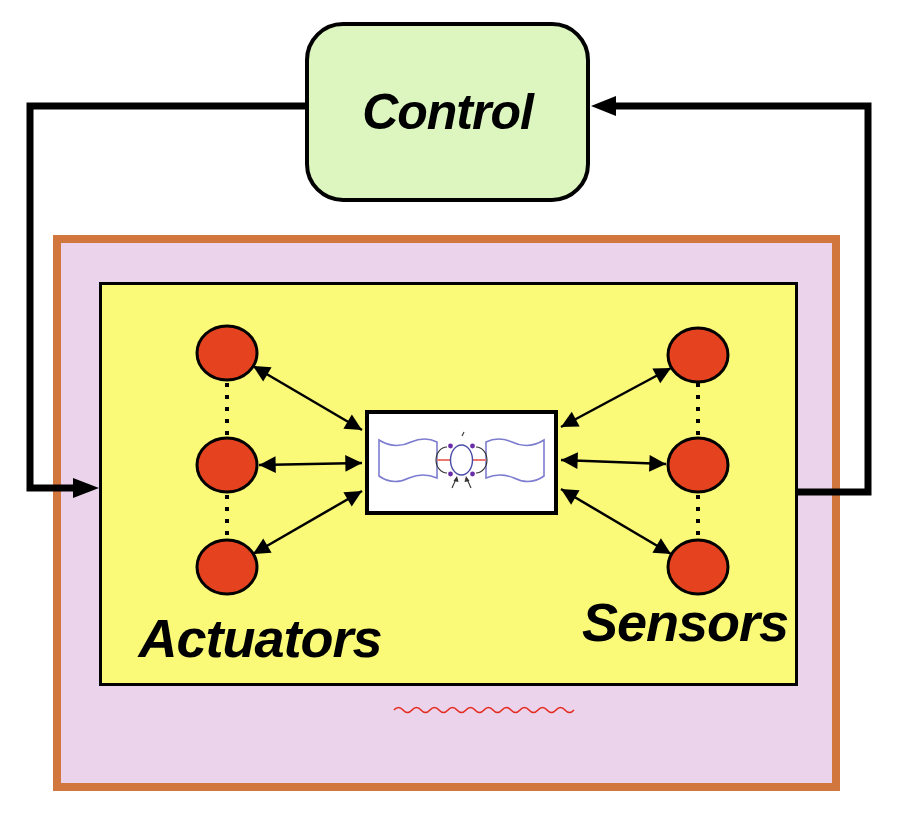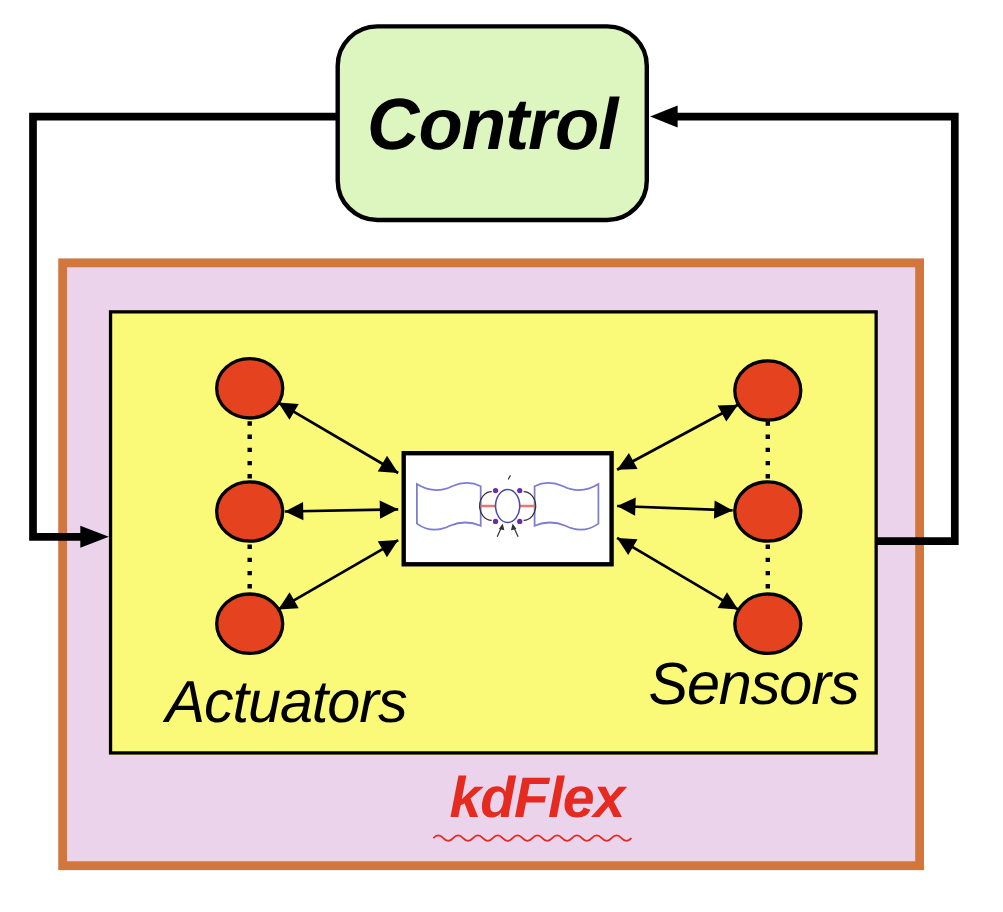--- a/index.html
+++ b/index.html
@@ -29,21 +29,21 @@
   .dotline { stroke:#000; stroke-width:4; stroke-dasharray:4 8; }
   .duplex { stroke:#000; stroke-width:2.5; }
   .loop { stroke:#000; stroke-width:7; fill:none; }
 
   
   .control-box {
     left:305px; top:22px; width:285px; height:180px;
     background:var(--control-box-fill,#DDF5BE);
     border:4px solid #000; border-radius:38px; box-sizing:border-box;
     display:flex; align-items:center; justify-content:center;
-    font-size:66px; font-weight:bold; font-style:italic; color:#000;
+    font-size:50px; font-weight:bold; font-style:italic; color:#000;
     line-height:1.22; text-align:right; letter-spacing:-1px;
   }
 
   
   .mb-box {
     left:365px; top:410px; width:193px; height:105px;
     background:#ffffff; border:4px solid #000; box-sizing:border-box;
   }
   .mb-box svg { width:100%; height:100%; display:block; }
   .panel { fill:none; stroke:var(--satellite-panel-outline,#7C7CD0); stroke-width:1.6; }
@@ -52,21 +52,21 @@
   .handle{ fill:var(--satellite-handle-dot,#6A2DA8); }
   .spin  { fill:none; stroke:#333; stroke-width:1.1; }
   .tiny  { stroke:#333; stroke-width:1.1; }
 
   .multibody-label {
     left:320px; top:331px; width:300px; text-align:center;
     font-size:58px; font-weight:bold; color:var(--multibody-text,#2912D3);
     letter-spacing:0.5px; line-height:1;
   }
   .side-label {
-    font-size:54px; font-weight:normal; font-style:italic; color:#000;
+    font-size:54px; font-weight:bold; font-style:italic; color:#000;
     line-height:1; text-align:center; width:300px; letter-spacing:-1px;
   }
   .actuators-label { left:110px; top:611px; }
   .sensors-label   { left:535px; top:595px; }
 
   .kdflex-wrap { left:393px; top:700px; width:190px; text-align:center; }
   .kdflex-label {
     font-size:52px; font-weight:bold; font-style:italic;
     color:var(--kdflex-text,#E52A1F); line-height:1; letter-spacing:-1px;
   }
@@ -136,21 +136,20 @@
       <line class="tiny" x1="95" y1="18" x2="93" y2="22"></line>
     </svg>
   </div>
 
 
   <div class="abs side-label actuators-label">Actuators</div>
 
   <div class="abs side-label sensors-label">Sensors</div>
 
   <div class="abs kdflex-wrap">
-    <span class="kdflex-label">kdFlex</span>
     <svg class="squiggle" viewBox="0 0 190 10" xmlns="http://www.w3.org/2000/svg">
       <path d="M1,6 q4.5,-5 9,0 t9,0 t9,0 t9,0 t9,0 t9,0 t9,0 t9,0 t9,0 t9,0 t9,0 t9,0 t9,0 t9,0 t9,0 t9,0 t9,0 t9,0 t9,0 t9,0"></path>
     </svg>
   </div>
 
   <div class="abs control-box">
     <span>Control</span>
   </div>
 
 </div>

